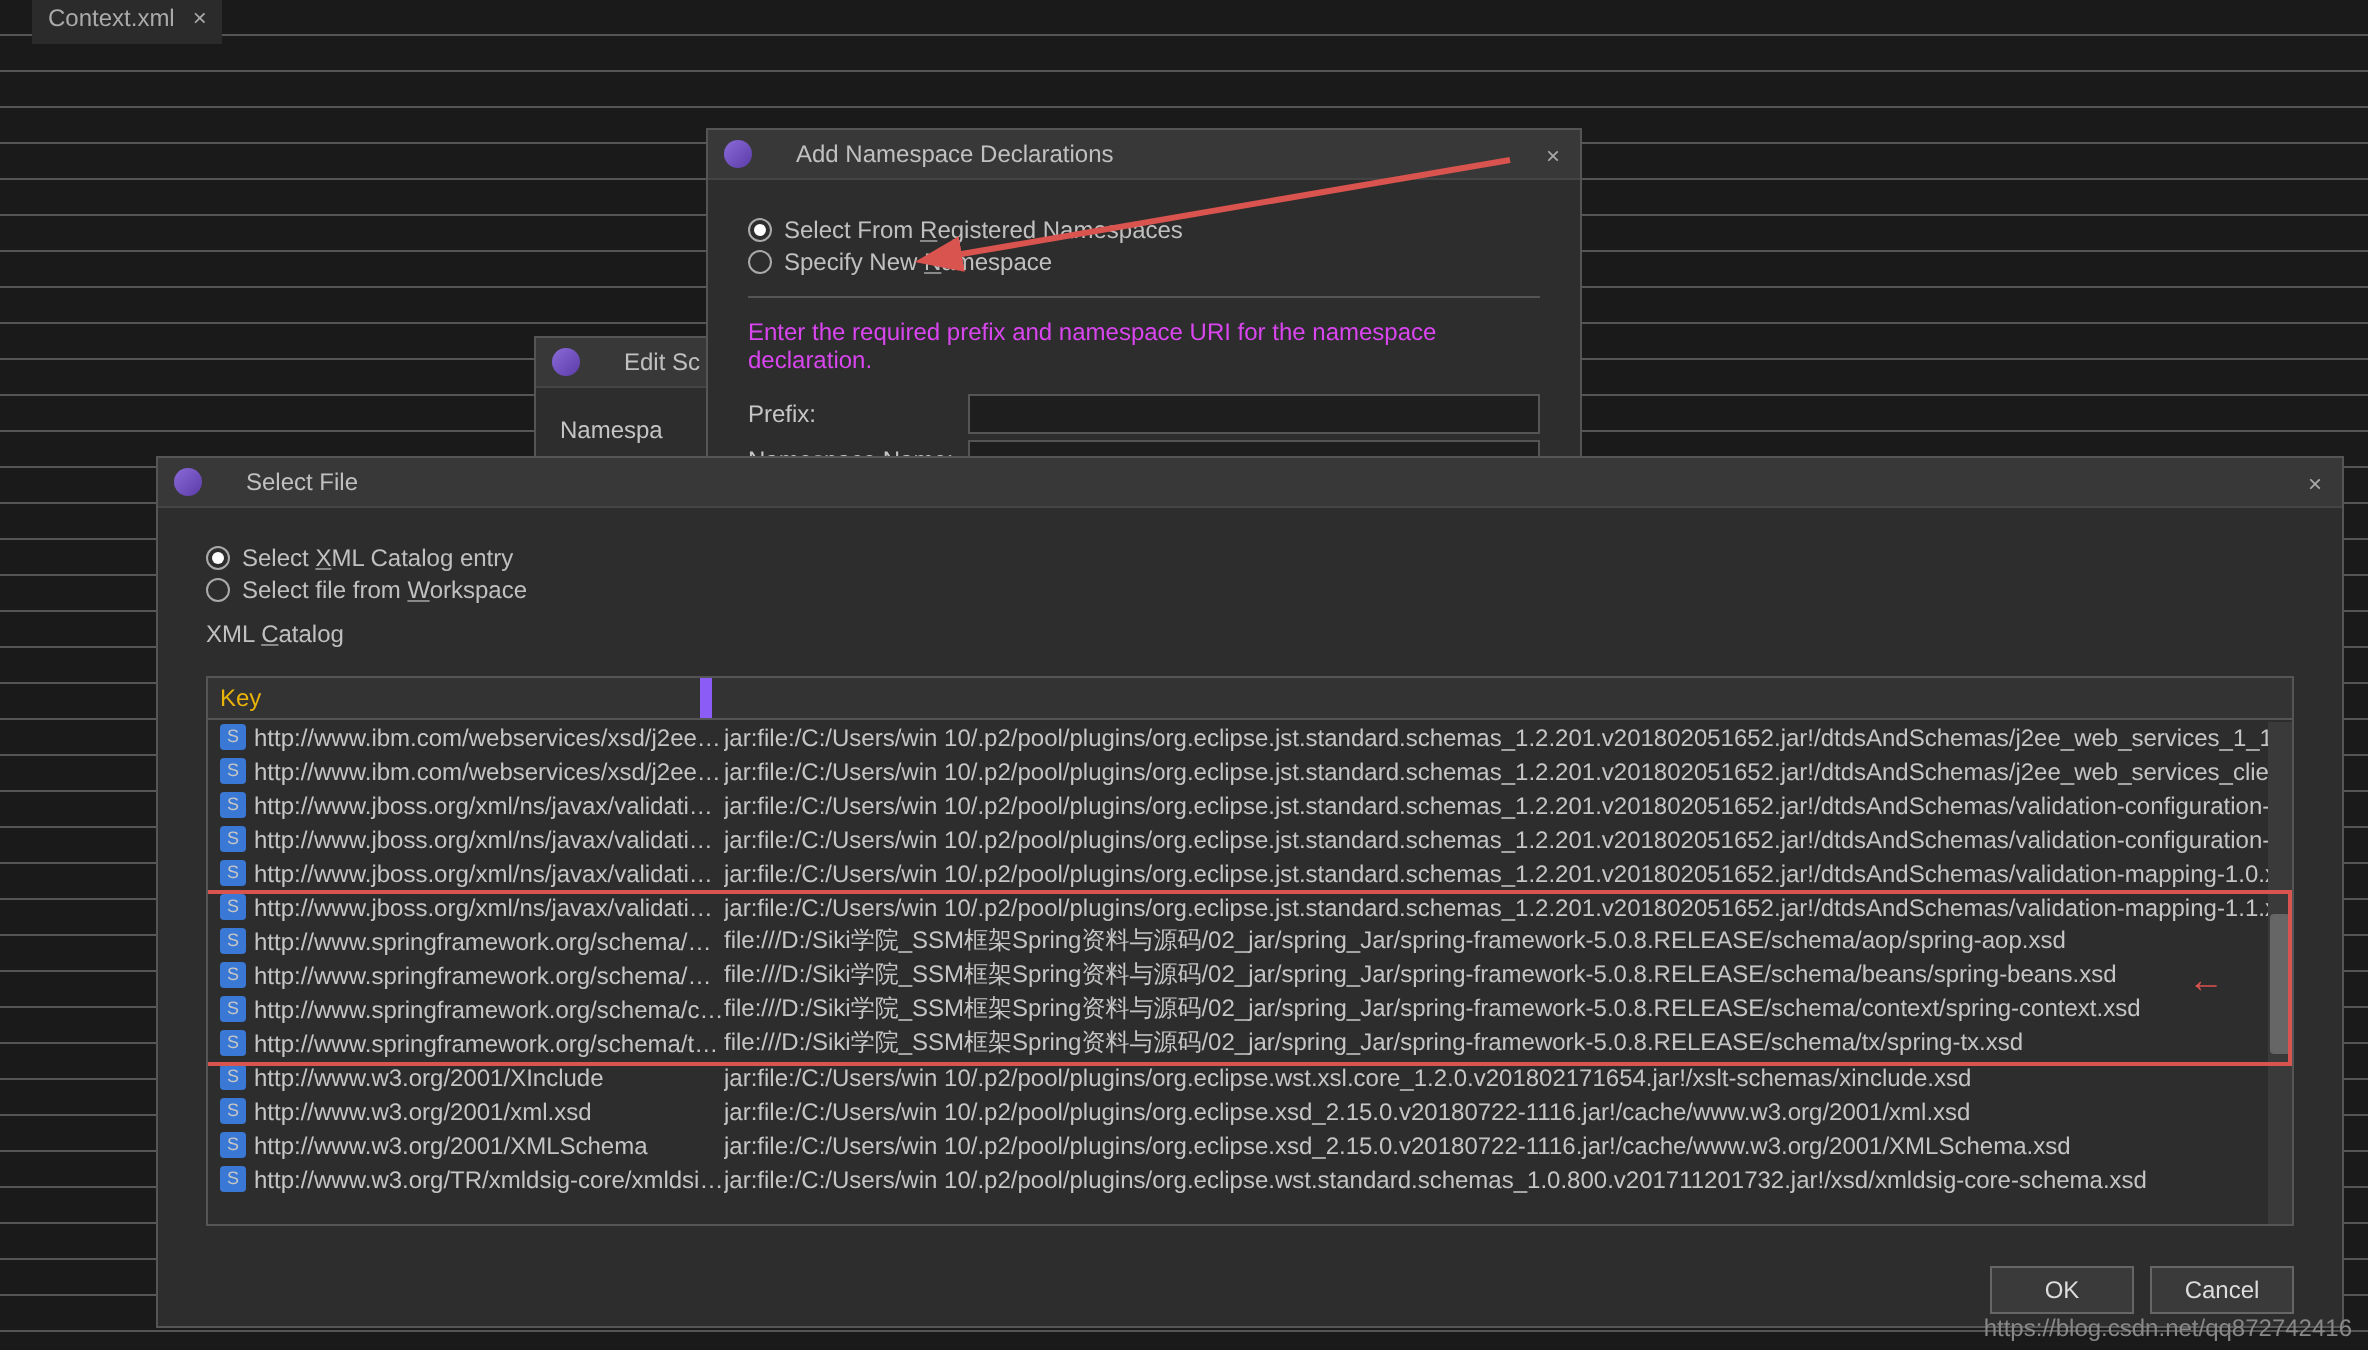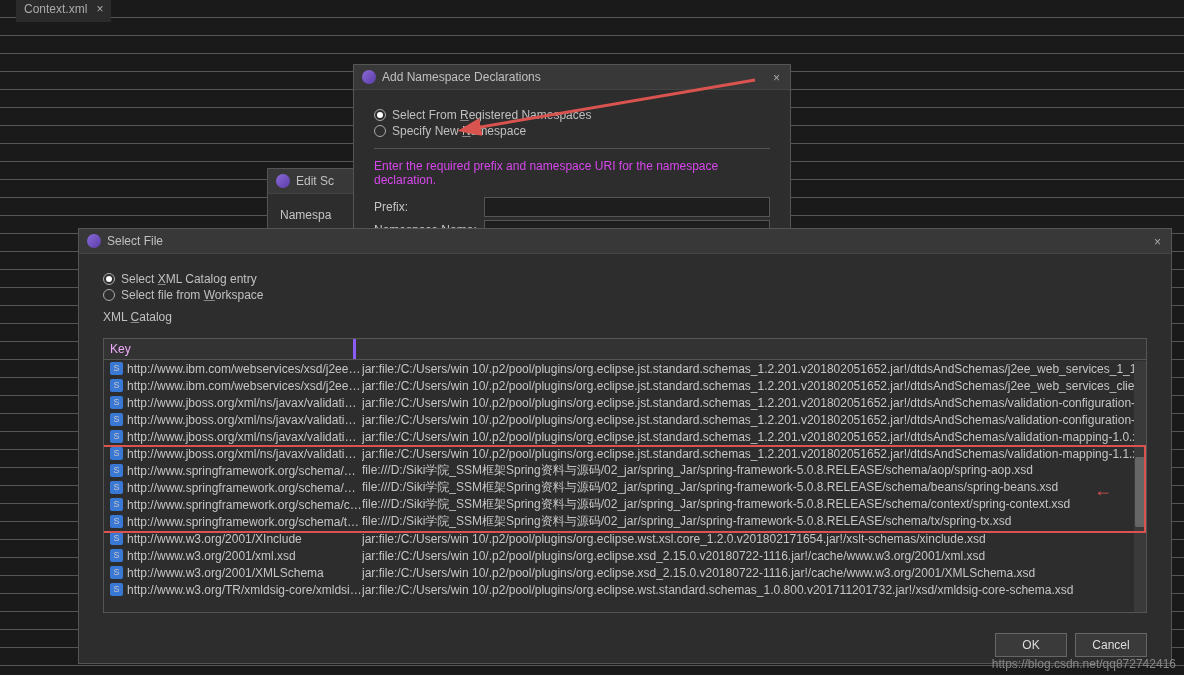--- a/index.html
+++ b/index.html
@@ -10,21 +10,21 @@
 
 .tab-bar { position: absolute; top: 0; left: 16px; height: 22px; background: #2b2b2b; padding: 2px 8px; color: #aaa; font-size: 11px; }
 .tab-close { margin-left: 6px; }
 
 .content-box { position: absolute; left: 468px; top: 32px; width: 320px; }
 .content-header { background: #701a75; padding: 2px 16px; border-bottom: 1px solid #444; font-size: 12px; margin-top: 36px; }
 .content-line { background: #2b2b2b; padding: 2px 8px; color: #bbb; font-size: 11px; }
 
 
 .edit-dialog { position: absolute; left: 267px; top: 168px; width: 220px; background: #2d2d2d; border: 1px solid #555; }
-.dlg-title-bar { display: flex; align-items: center; padding: 5px 8px; background: #383838; border-bottom: 1px solid #444; gap: 6px; }
+.dlg-title-bar { display: flex; align-items: center; padding: 5px 8px; background: #383838; border-bottom: 1px solid #444; gap: 22px; }
 .dlg-icon { width: 14px; height: 14px; background: linear-gradient(135deg,#8a6bd8,#5b3ba8); border-radius: 50%; flex-shrink: 0; }
 .dlg-body { padding: 10px 12px; }
 .label-row { margin: 4px 0; color: #c5c5c5; }
 
 
 .ns-dialog { position: absolute; left: 353px; top: 64px; width: 438px; background: #2d2d2d; border: 1px solid #555; }
 .ns-close { position: absolute; right: 10px; top: 6px; color: #aaa; cursor: pointer; }
 .ns-body { padding: 16px 20px 10px; }
 .radio-row { display: flex; align-items: center; gap: 6px; margin: 2px 0; }
 .radio { width: 12px; height: 12px; border: 1px solid #aaa; border-radius: 50%; display: inline-flex; align-items: center; justify-content: center; }
@@ -40,21 +40,21 @@
 
 .arrow { position: absolute; left: 455px; top: 70px; width: 330px; height: 120px; pointer-events: none; }
 
 
 .sel-dialog { position: absolute; left: 78px; top: 228px; width: 1094px; height: 436px; background: #2d2d2d; border: 1px solid #555; }
 .sel-close { position: absolute; right: 10px; top: 6px; color: #aaa; cursor: pointer; }
 .sel-body { padding: 16px 24px 12px; }
 .cat-label { margin: 8px 0 14px; }
 .table-wrap { border: 1px solid #555; height: 275px; margin-top: 2px; overflow: hidden; position: relative; }
 .table-head { display: flex; background: #333; border-bottom: 1px solid #555; }
-.th { padding: 3px 6px; border-right: 3px solid #8b5cf6; font-size: 12px; color: #f0abfc; }
+.th { padding: 3px 6px; border-right: 6px solid #8b5cf6; font-size: 12px; color: #eab308; }
 .th-key { width: 252px; }
 .th-uri { flex: 1; }
 .table-body { overflow: hidden; height: 252px; }
 .tr { display: flex; height: 17px; align-items: center; }
 .td-key { width: 258px; padding-left: 6px; display: flex; align-items: center; gap: 4px; overflow: hidden; white-space: nowrap; }
 .td-uri { flex: 1; overflow: hidden; white-space: nowrap; color: #c5c5c5; padding-right: 6px; }
 .row-icon { width: 13px; height: 13px; background: #3a78d6; border-radius: 2px; color:#fff; font-size:9px; line-height:13px; text-align:center; flex-shrink:0; }
 .td-key span { overflow: hidden; text-overflow: ellipsis; white-space: nowrap; color: #c5c5c5; }
 
 .scrollbar-v { position: absolute; right: 0; top: 22px; bottom: 0; width: 12px; background: #3a3a3a; }

